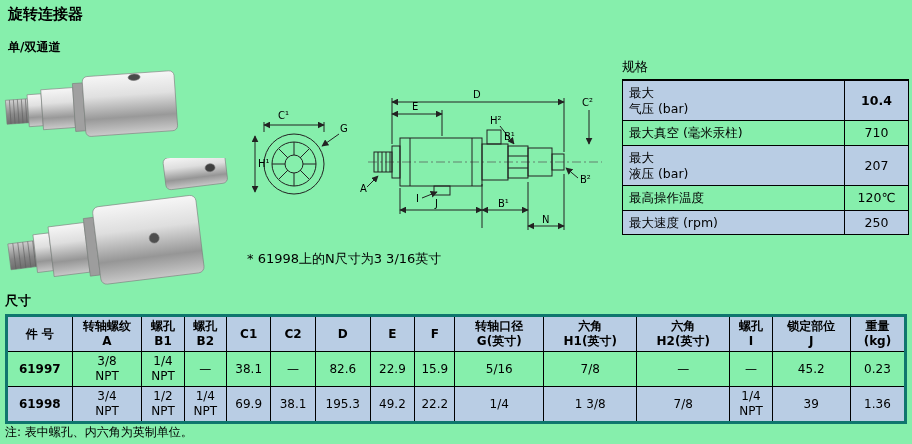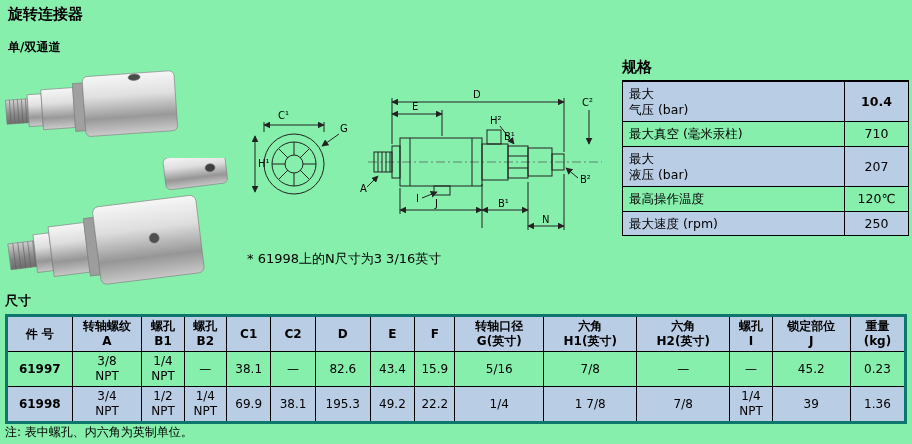--- a/index.html
+++ b/index.html
@@ -10,21 +10,21 @@
   }
   .title { position:absolute; left:8px; top:5px; font-size:15px; font-weight:bold; }
   .subtitle { position:absolute; left:8px; top:39px; font-size:12px; font-weight:bold; }
 
   .photo1 { position:absolute; left:4px; top:54px; }
   .photo2 { position:absolute; left:2px; top:158px; }
   .drawing { position:absolute; left:242px; top:86px; }
   .note { position:absolute; left:247px; top:250px; font-size:13px; }
 
   .specs { position:absolute; left:622px; top:58px; width:287px; }
-  .specs-title { font-size:15px; font-weight:bold; margin:0 0 3px 0; }
+  .specs-title { font-size:13px; font-weight:normal; margin:0 0 3px 0; }
   table.spec { border-collapse:collapse; width:100%; border:1px solid #000; border-top:2px solid #000; }
   table.spec td {
     border:1px solid #000; font-size:12.5px; padding:4px 6px;
     white-space:pre-line; line-height:1.25; vertical-align:middle;
   }
   table.spec td.val { width:64px; text-align:center; }
   tr.hl { background:#b9cde4; }
   .val-strong { font-weight:bold; }
 
   .dims { position:absolute; left:5px; top:292px; width:902px; }
@@ -259,21 +259,21 @@
         <tr>
           <td class="part">61997</td>
           <td>3/8
 NPT</td>
           <td>1/4
 NPT</td>
           <td>—</td>
           <td>38.1</td>
           <td>—</td>
           <td>82.6</td>
-          <td>43.4</td>
+          <td>22.9</td>
           <td>15.9</td>
           <td>5/16</td>
           <td>7/8</td>
           <td>—</td>
           <td>—</td>
           <td>45.2</td>
           <td>0.23</td>
         </tr>
         <tr class="hl-row">
           <td class="part">61998</td>
@@ -282,21 +282,21 @@
           <td>1/2
 NPT</td>
           <td>1/4
 NPT</td>
           <td>69.9</td>
           <td>38.1</td>
           <td>195.3</td>
           <td>49.2</td>
           <td>22.2</td>
           <td>1/4</td>
-          <td>1 7/8</td>
+          <td>1 3/8</td>
           <td>7/8</td>
           <td>1/4
 NPT</td>
           <td>39</td>
           <td>1.36</td>
         </tr>
       </tbody>
     </table>
   </div>
 

